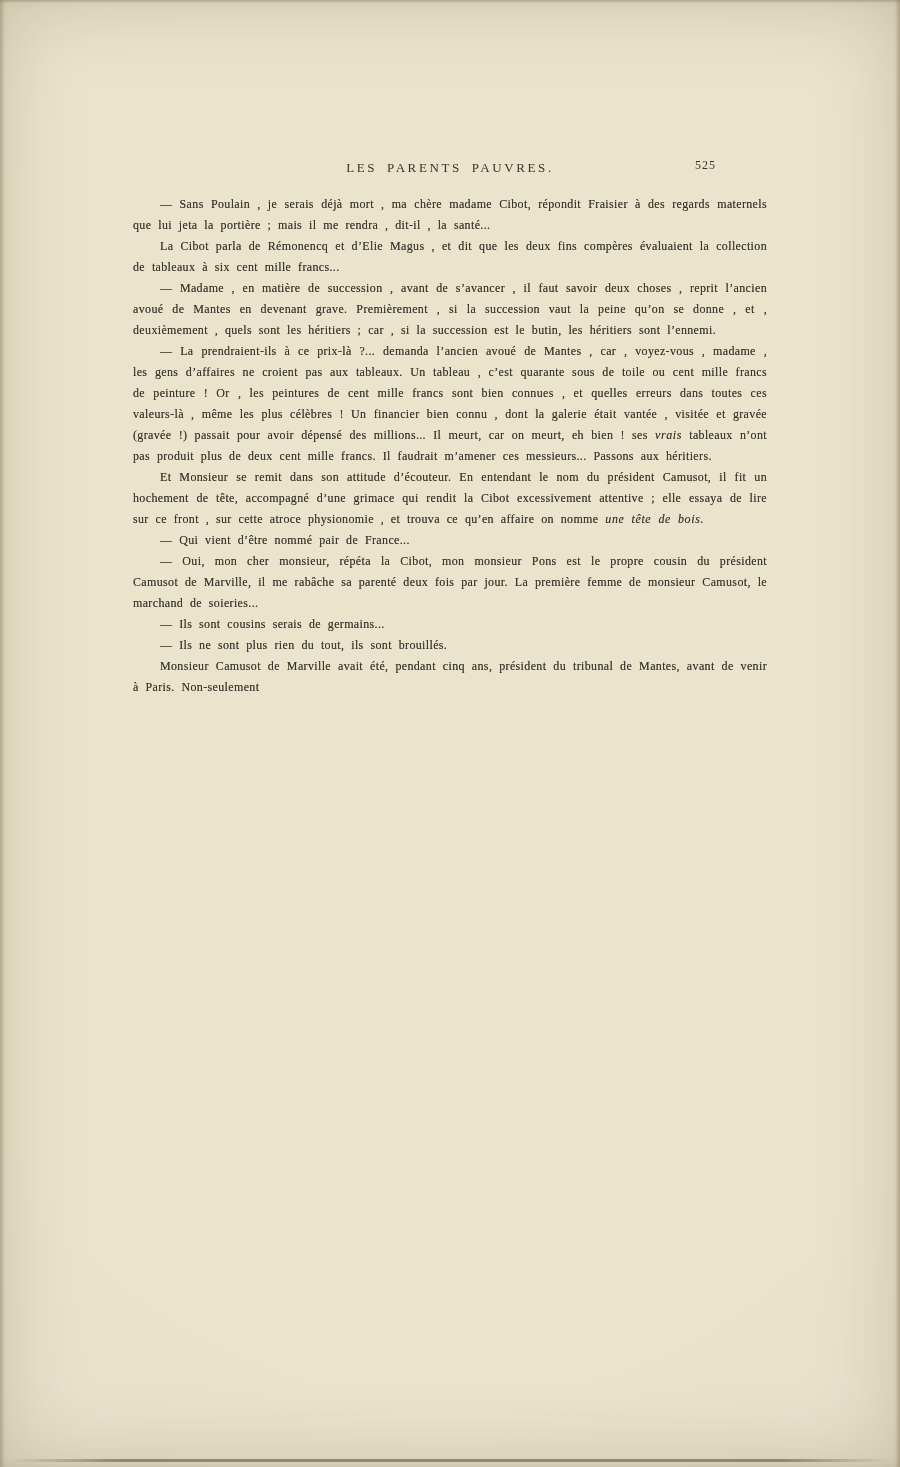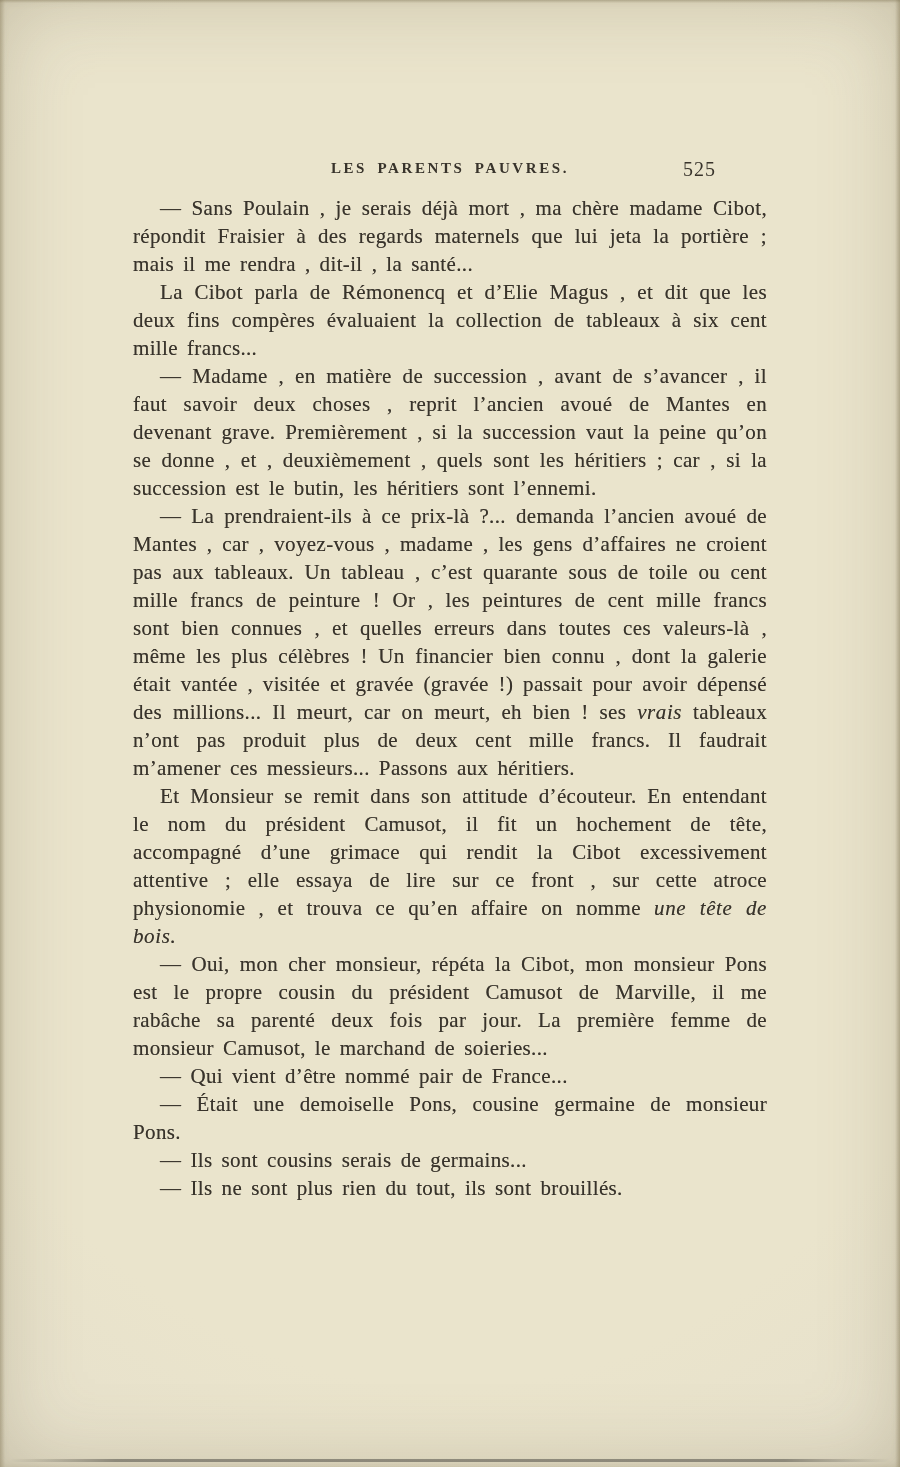--- a/index.html
+++ b/index.html
@@ -55,40 +55,40 @@
   }
   .header{
     position:relative;
     width:634px;
     height:20px;
     margin-bottom:14px;
   }
   .running-title{
     display:block;
     text-align:center;
-    font-size:15px;
+    font-size:13px;
     letter-spacing:2.6px;
     word-spacing:4px;
-    font-weight:bold;
+    font-weight:normal;
     color:var(--ink);
   }
   .page-number{
     position:absolute;
     top:-2px;
     right:51px;
-    font-size:20px;
+    font-size:12px;
     letter-spacing:1px;
     color:var(--ink);
   }
   .text-block{
     width:634px;
   }
   .text-block p.para{
-    font-size:21px;
-    line-height:28px;
+    font-size:12px;
+    line-height:21px;
     letter-spacing:0.35px;
     word-spacing:3.5px;
     text-align:justify;
     text-indent:27px;
     color:var(--ink);
     text-shadow:0 0 .4px rgba(56,51,43,.55);
   }
   .text-block p.para em{
     letter-spacing:0.6px;
   }
@@ -101,25 +101,25 @@
     <div class="header">
       <span class="running-title">LES PARENTS PAUVRES.</span>
       <span class="page-number">525</span>
     </div>
     <div class="text-block">
         <p class="para"><span>— Sans Poulain , je serais déjà mort , ma chère madame Cibot, répondit Fraisier à des regards maternels que lui jeta la portière ; mais il me rendra , dit-il , la santé...</span></p>
         <p class="para"><span>La Cibot parla de Rémonencq et d’Elie Magus , et dit que les deux fins compères évaluaient la collection de tableaux à six cent mille francs...</span></p>
         <p class="para"><span>— Madame , en matière de succession , avant de s’avancer , il faut savoir deux choses , reprit l’ancien avoué de Mantes en devenant grave. Premièrement , si la succession vaut la peine qu’on se donne , et , deuxièmement , quels sont les héritiers ; car , si la succession est le butin, les héritiers sont l’ennemi.</span></p>
         <p class="para"><span>— La prendraient-ils à ce prix-là ?... demanda l’ancien avoué de Mantes , car , voyez-vous , madame , les gens d’affaires ne croient pas aux tableaux. Un tableau , c’est quarante sous de toile ou cent mille francs de peinture ! Or , les peintures de cent mille francs sont bien connues , et quelles erreurs dans toutes ces valeurs-là , même les plus célèbres ! Un financier bien connu , dont la galerie était vantée , visitée et gravée (gravée !) passait pour avoir dépensé des millions... Il meurt, car on meurt, eh bien ! ses </span><em>vrais</em><span> tableaux n’ont pas produit plus de deux cent mille francs. Il faudrait m’amener ces messieurs... Passons aux héritiers.</span></p>
         <p class="para"><span>Et Monsieur se remit dans son attitude d’écouteur. En entendant le nom du président Camusot, il fit un hochement de tête, accompagné d’une grimace qui rendit la Cibot excessivement attentive ; elle essaya de lire sur ce front , sur cette atroce physionomie , et trouva ce qu’en affaire on nomme </span><em>une tête de bois.</em></p>
+        <p class="para"><span>— Qui vient d’être nommé pair de France...</span></p>
         <p class="para"><span>— Oui, mon cher monsieur, répéta la Cibot, mon monsieur Pons est le propre cousin du président Camusot de Marville, il me rabâche sa parenté deux fois par jour. La première femme de monsieur Camusot, le marchand de soieries...</span></p>
-        <p class="para"><span>— Qui vient d’être nommé pair de France...</span></p>
-        <p class="para"><span>— Était une demoiselle Pons, cousine germaine de monsieur Pons.</span></p>
         <p class="para"><span>— Ils sont cousins serais de germains...</span></p>
         <p class="para"><span>— Ils ne sont plus rien du tout, ils sont brouillés.</span></p>
+        <p class="para"><span>Monsieur Camusot de Marville avait été, pendant cinq ans, président du tribunal de Mantes, avant de venir à Paris. Non-seulement</span></p>
       </div>
   </div>
   <div class="scan-edge-top"></div>
   <div class="scan-edge-right"></div>
   <div class="scan-edge-left"></div>
   <div class="scan-edge-bottom"></div>
   <div class="vignette"></div>
 </div>
 
 </body></html>

